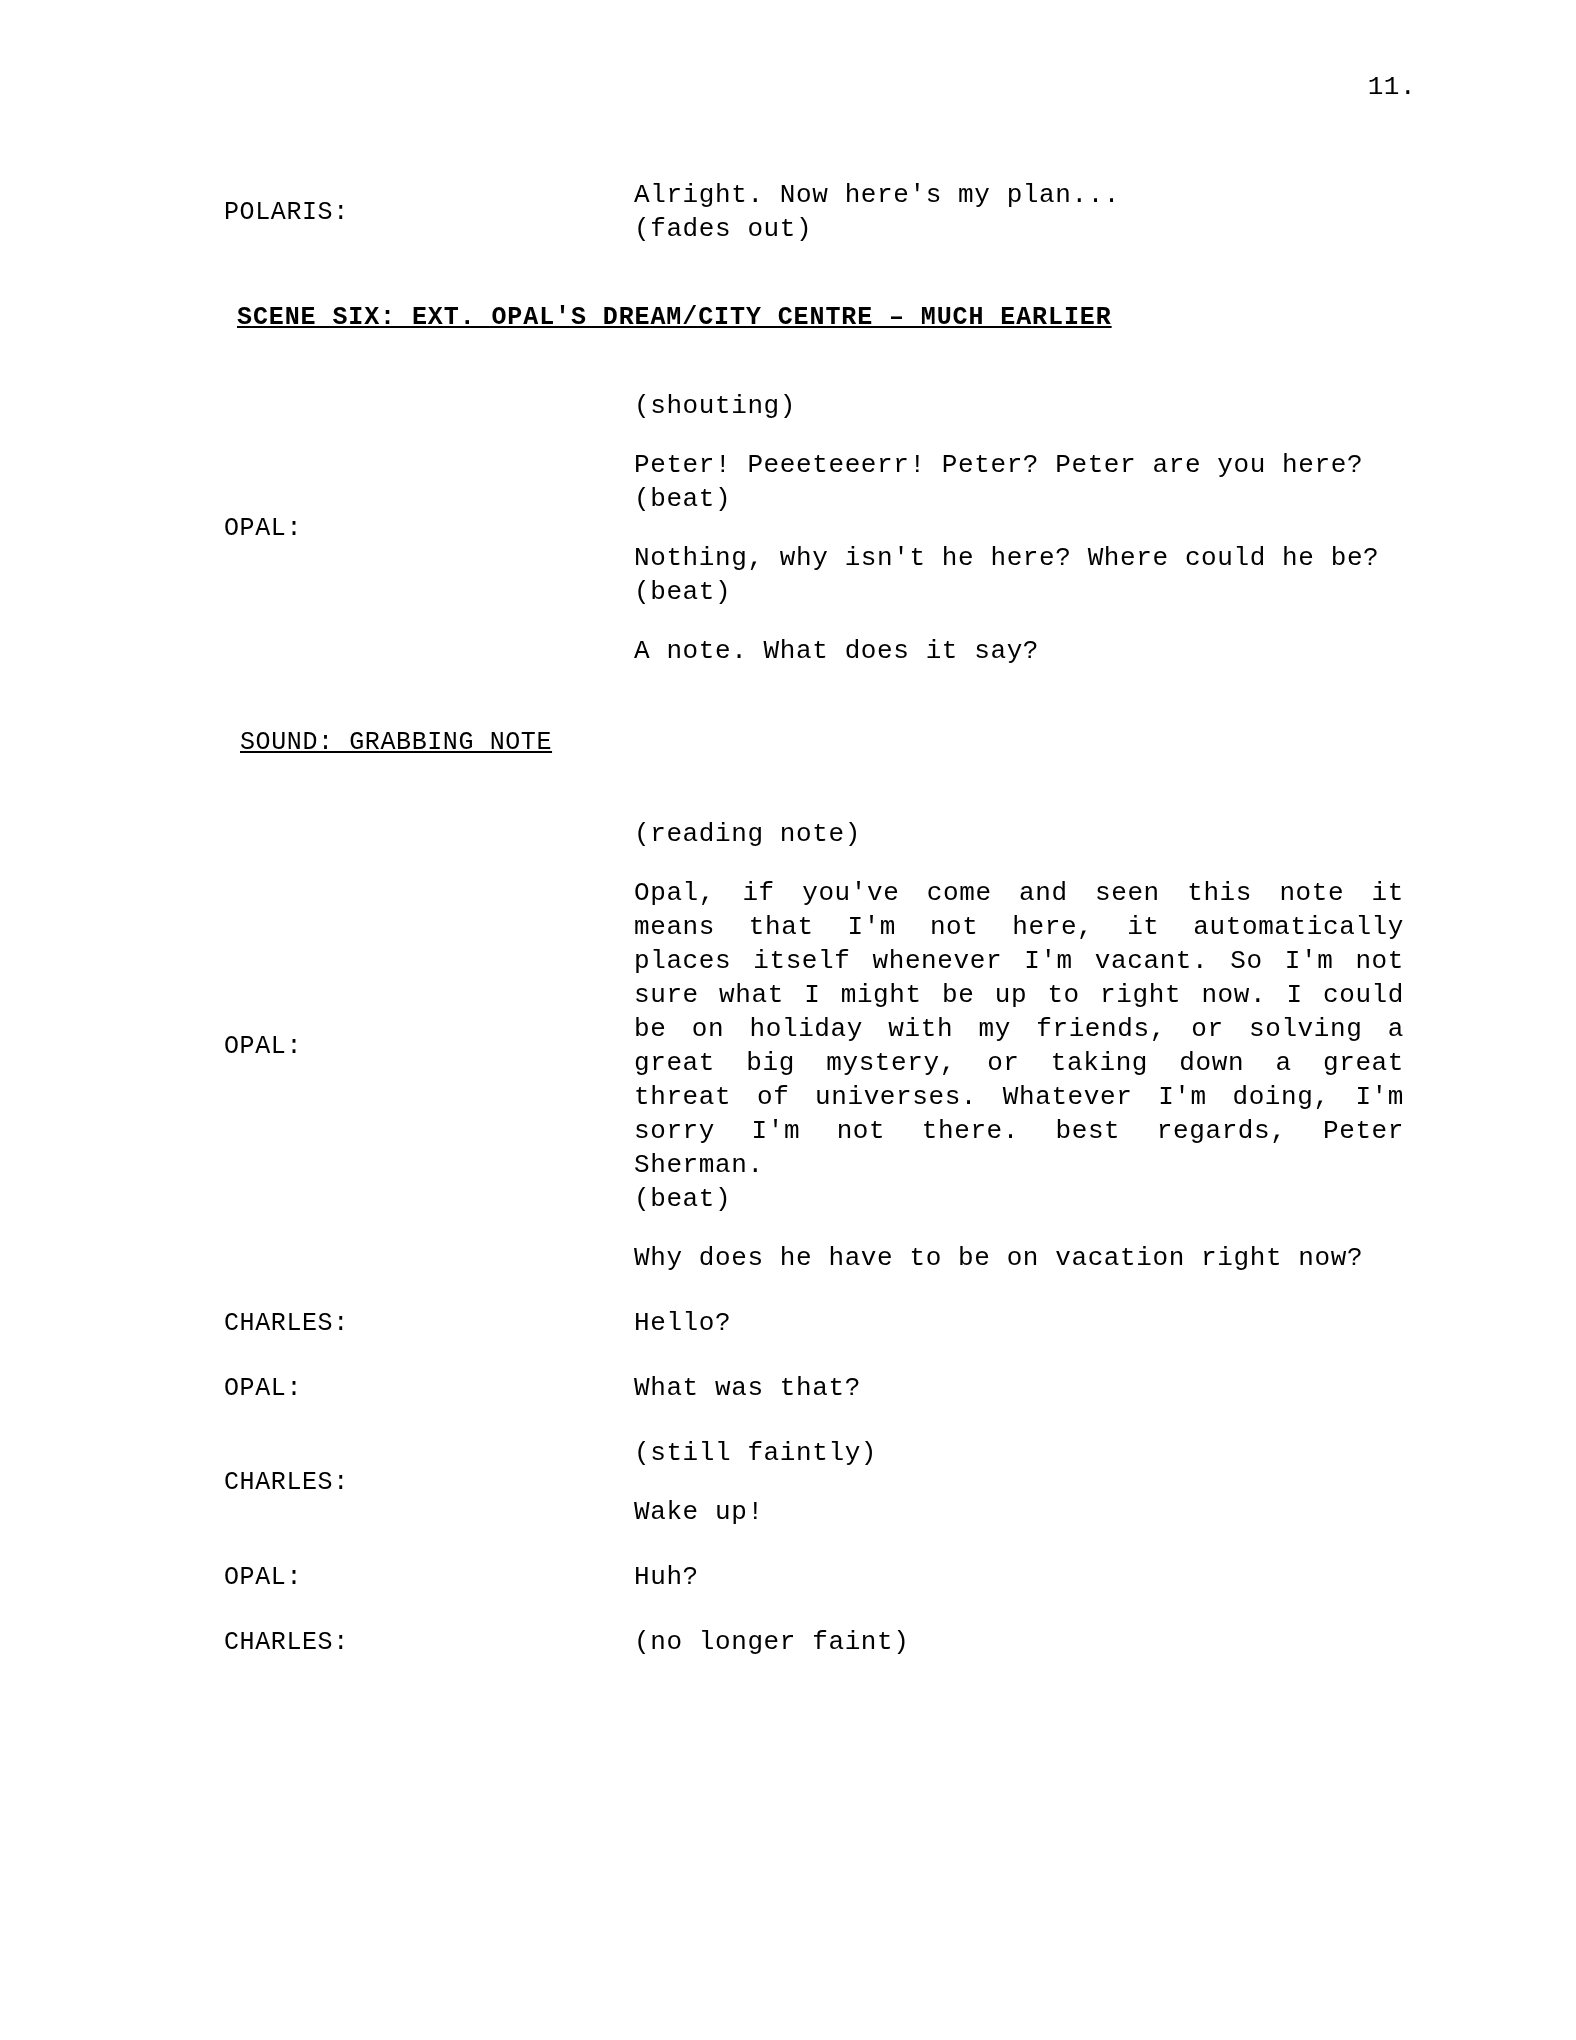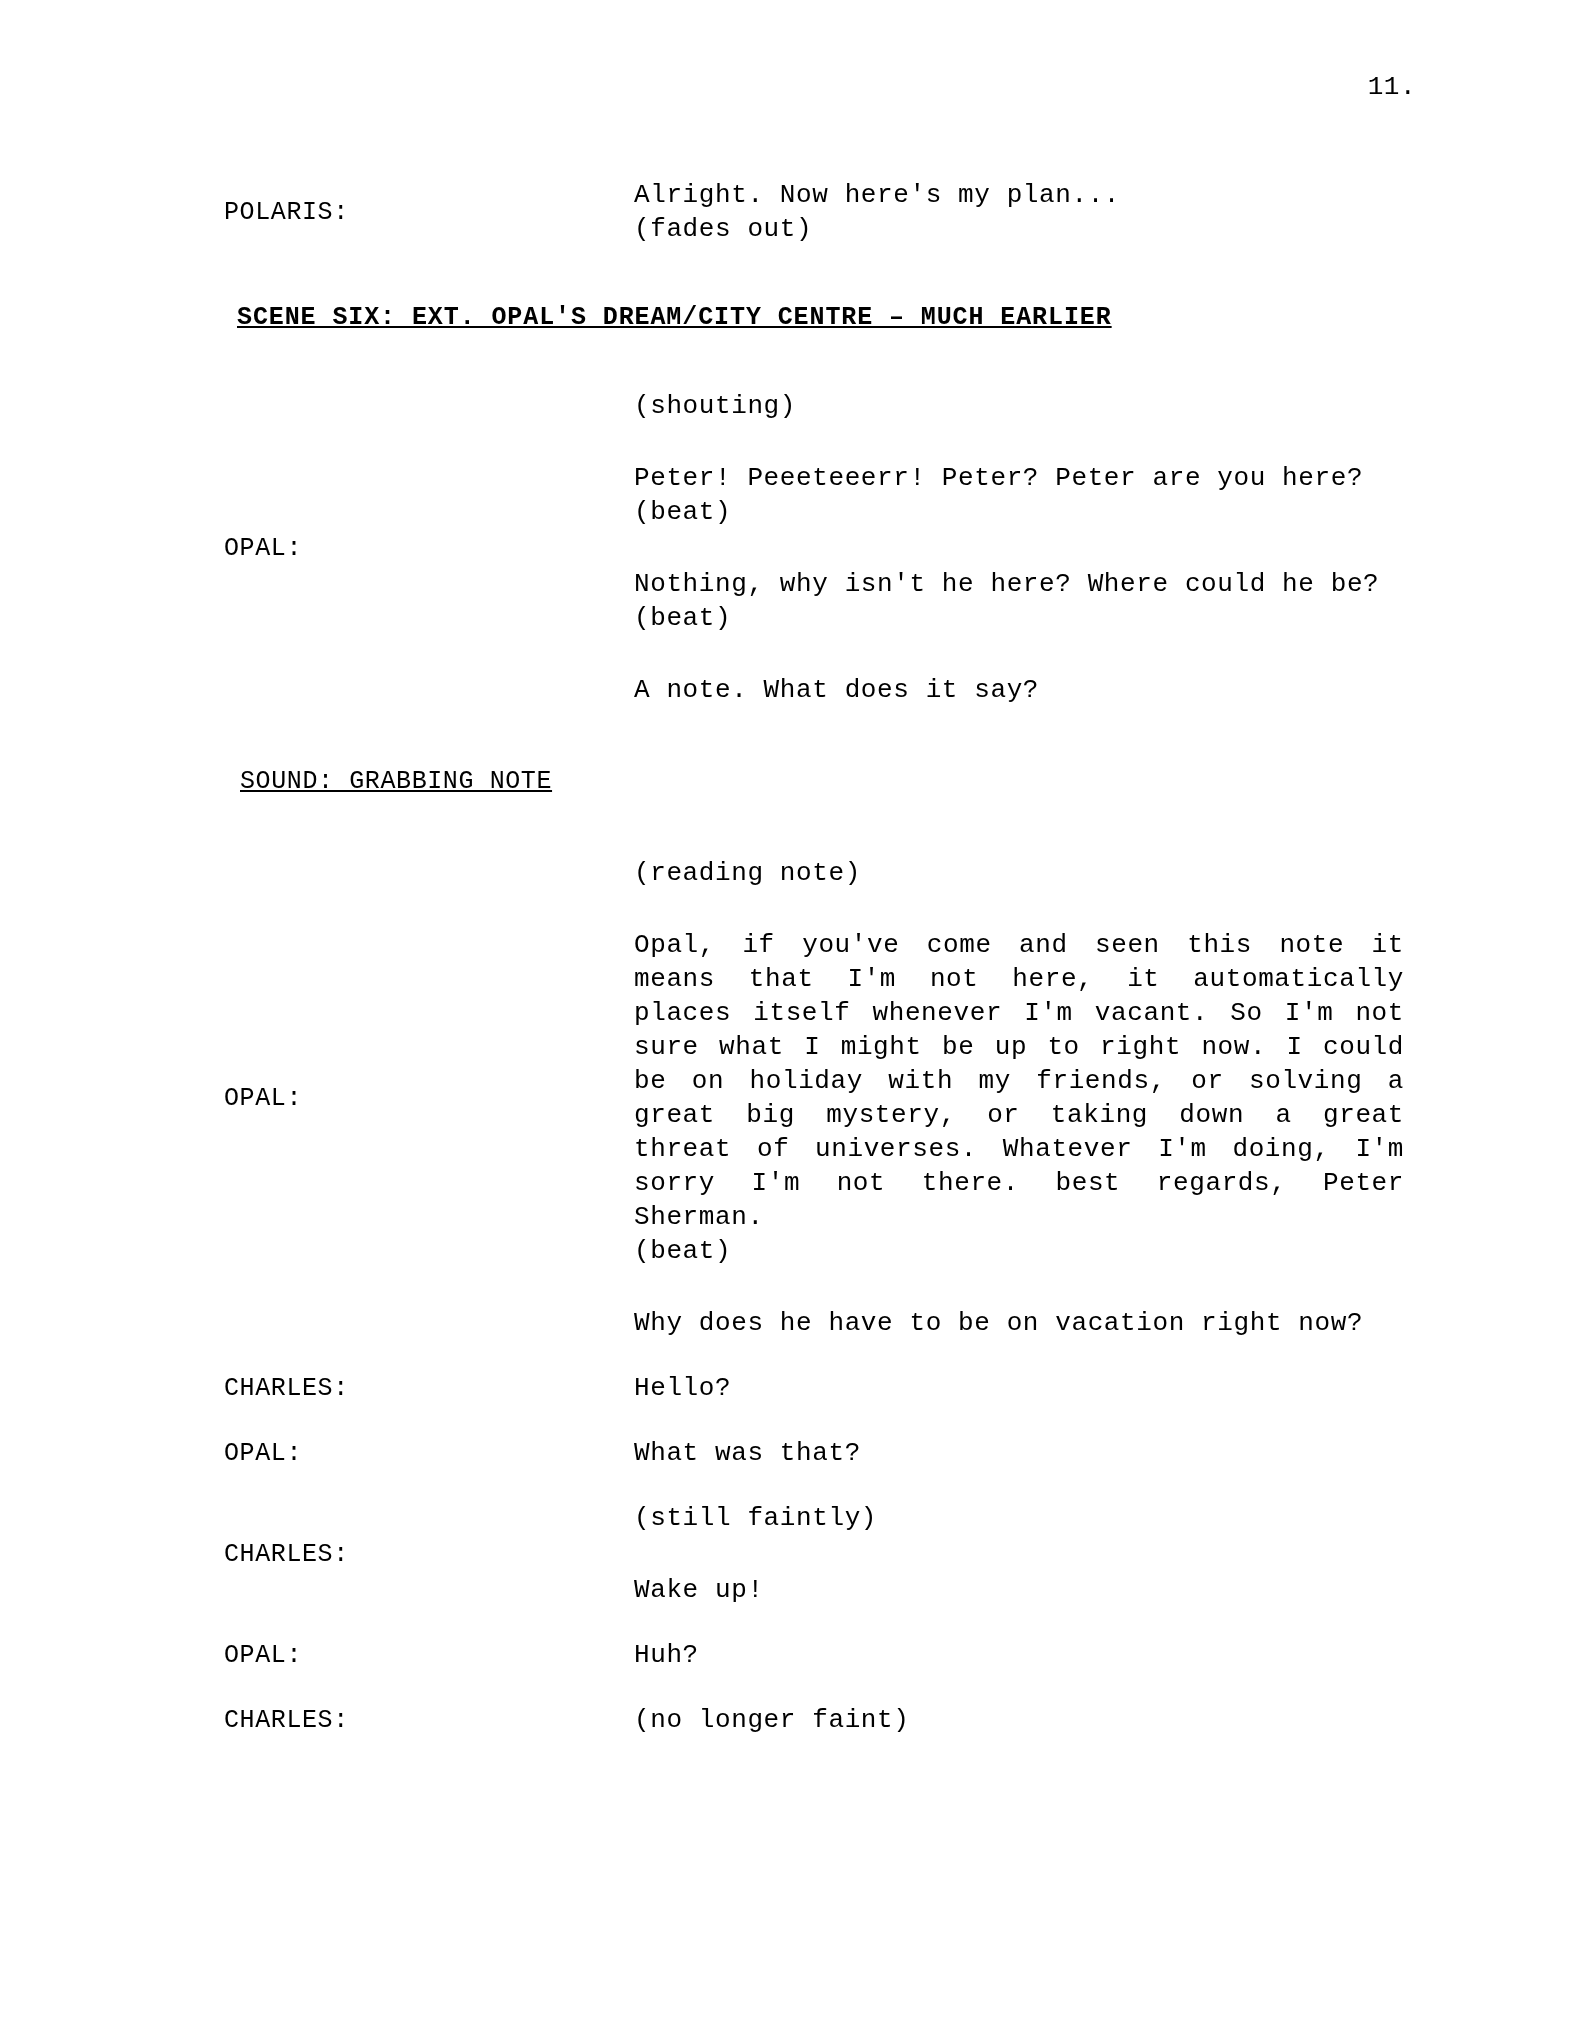--- a/index.html
+++ b/index.html
@@ -65,21 +65,21 @@
     white-space: pre;
     margin: 13px;
   }
   .sound-cue {
     text-decoration: underline;
     font-size: 25px;
     letter-spacing: 0.6px;
     white-space: pre;
     margin: 16px;
   }
-  .para + .para { margin-top: 38px; }
+  .para + .para { margin-top: 25px; }
   .para { margin: 0; }
 </style>
 </head>
 <body>
 
 <div class="page">
 
   <div class="page-number">11.</div>
 
   <div class="script">

